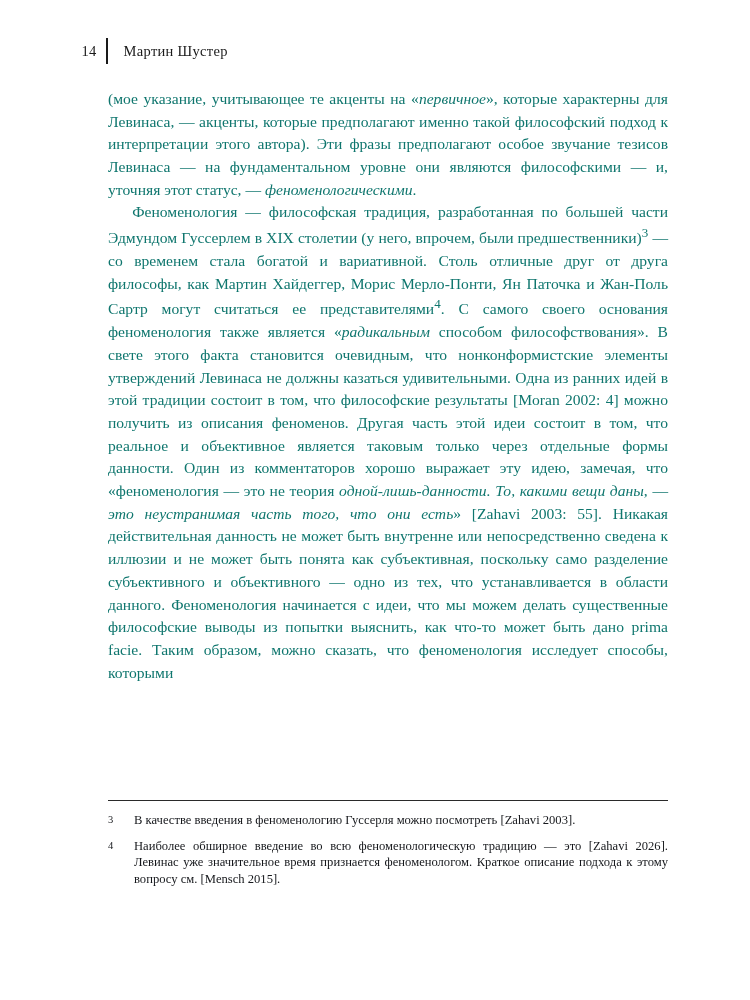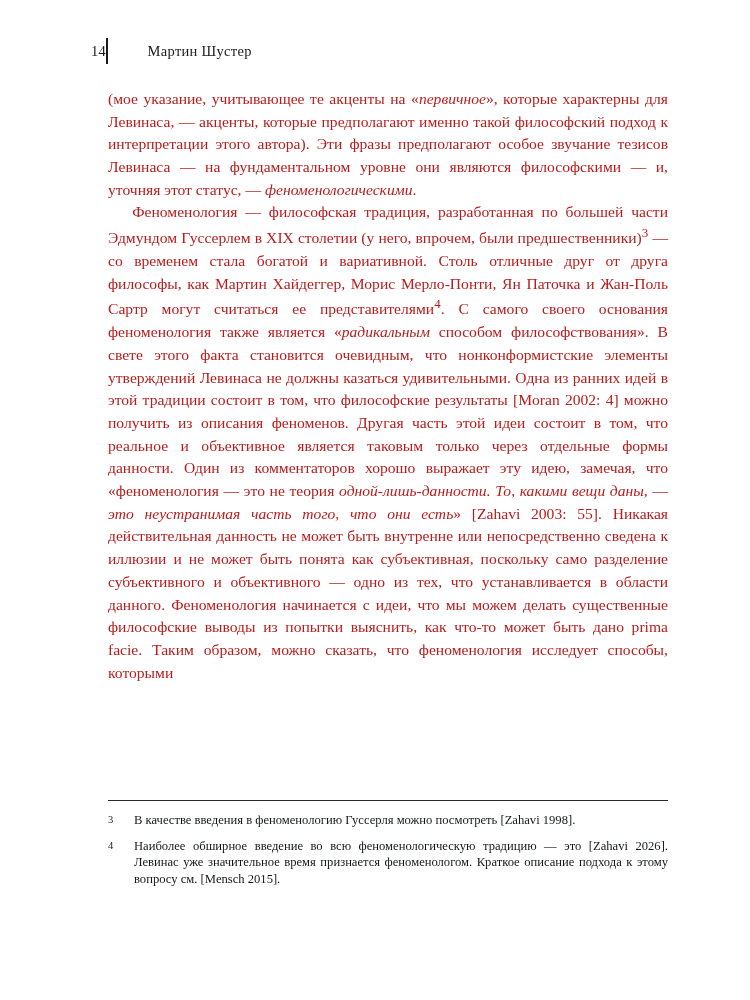--- a/index.html
+++ b/index.html
@@ -27,49 +27,48 @@
     left: 72px;
     right: 72px;
     height: 30px;
     display: flex;
     align-items: center;
   }
   .folio {
     font-size: 14.5px;
     color: #1a1a1a;
     width: 34px;
-    text-align: right;
+    text-align: center;
     letter-spacing: 0.2px;
   }
   .header-rule {
     width: 1.6px;
     height: 26px;
     background: #1a1a1a;
     margin-right: 16px;
   }
   .running-title {
     font-size: 14.5px;
     color: #1a1a1a;
     letter-spacing: 0.3px;
-    margin-left: 24px;
   }
   .body-col {
     position: absolute;
     top: 88px;
     left: 108px;
     width: 560px;
   }
   p.para {
     margin: 0;
     font-size: 15.6px;
     line-height: 1.455;
     text-align: justify;
     text-justify: inter-word;
     hyphens: manual;
-    color: #b91c1c;
+    color: #0f766e;
   }
   p.para + p.para {
     text-indent: 1.55em;
   }
   .footnote-sep {
     position: absolute;
     left: 108px;
     top: 800px;
     width: 560px;
     height: 1px;
@@ -113,21 +112,21 @@
   <div class="body-col">
     <p class="para">(мое указание, учитывающее те акценты на «<i>первичное</i>», которые характерны для Левинаса, — акценты, которые предполагают именно такой философский подход к интерпретации этого автора). Эти фразы предполагают особое звучание тезисов Левинаса — на фундаментальном уровне они являются философскими — и, уточняя этот статус, — <i>феноменологическими</i>.</p>
     <p class="para">Феноменология — философская традиция, разработанная по большей части Эдмундом Гуссерлем в XIX столетии (у него, впрочем, были предшественники)<sup>3</sup> — со временем стала богатой и вариативной. Столь отличные друг от друга философы, как Мартин Хайдеггер, Морис Мерло-Понти, Ян Паточка и Жан-Поль Сартр могут считаться ее представителями<sup>4</sup>. С самого своего основания феноменология также является «<i>радикальным</i> способом философствования». В свете этого факта становится очевидным, что нонконформистские элементы утверждений Левинаса не должны казаться удивительными. Одна из ранних идей в этой традиции состоит в том, что философские результаты [Moran 2002: 4] можно получить из описания феноменов. Другая часть этой идеи состоит в том, что реальное и объективное является таковым только через отдельные формы данности. Один из комментаторов хорошо выражает эту идею, замечая, что «феноменология — это не теория <i>одной-лишь-данности. То, какими вещи даны</i>, — <i>это неустранимая часть того, что они есть</i>» [Zahavi 2003: 55]. Никакая действительная данность не может быть внутренне или непосредственно сведена к иллюзии и не может быть понята как субъективная, поскольку само разделение субъективного и объективного — одно из тех, что устанавливается в области данного. Феноменология начинается с идеи, что мы можем делать существенные философские выводы из попытки выяснить, как что-то может быть дано prima facie. Таким образом, можно сказать, что феноменология исследует способы, которыми</p>
   </div>
 
   <div class="footnote-sep"></div>
 
   <div class="footnotes">
     <div class="fnote">
       <span class="fnote-num">3</span>
-      <span class="fnote-text">В качестве введения в феноменологию Гуссерля можно посмотреть [Zahavi 1998].</span>
+      <span class="fnote-text">В качестве введения в феноменологию Гуссерля можно посмотреть [Zahavi 2003].</span>
     </div>
     <div class="fnote">
       <span class="fnote-num">4</span>
       <span class="fnote-text">Наиболее обширное введение во всю феноменологическую традицию — это [Zahavi 2026]. Левинас уже значительное время признается феноменологом. Краткое описание подхода к этому вопросу см. [Mensch 2015].</span>
     </div>
   </div>
 
 </div>
 
 </body></html>

